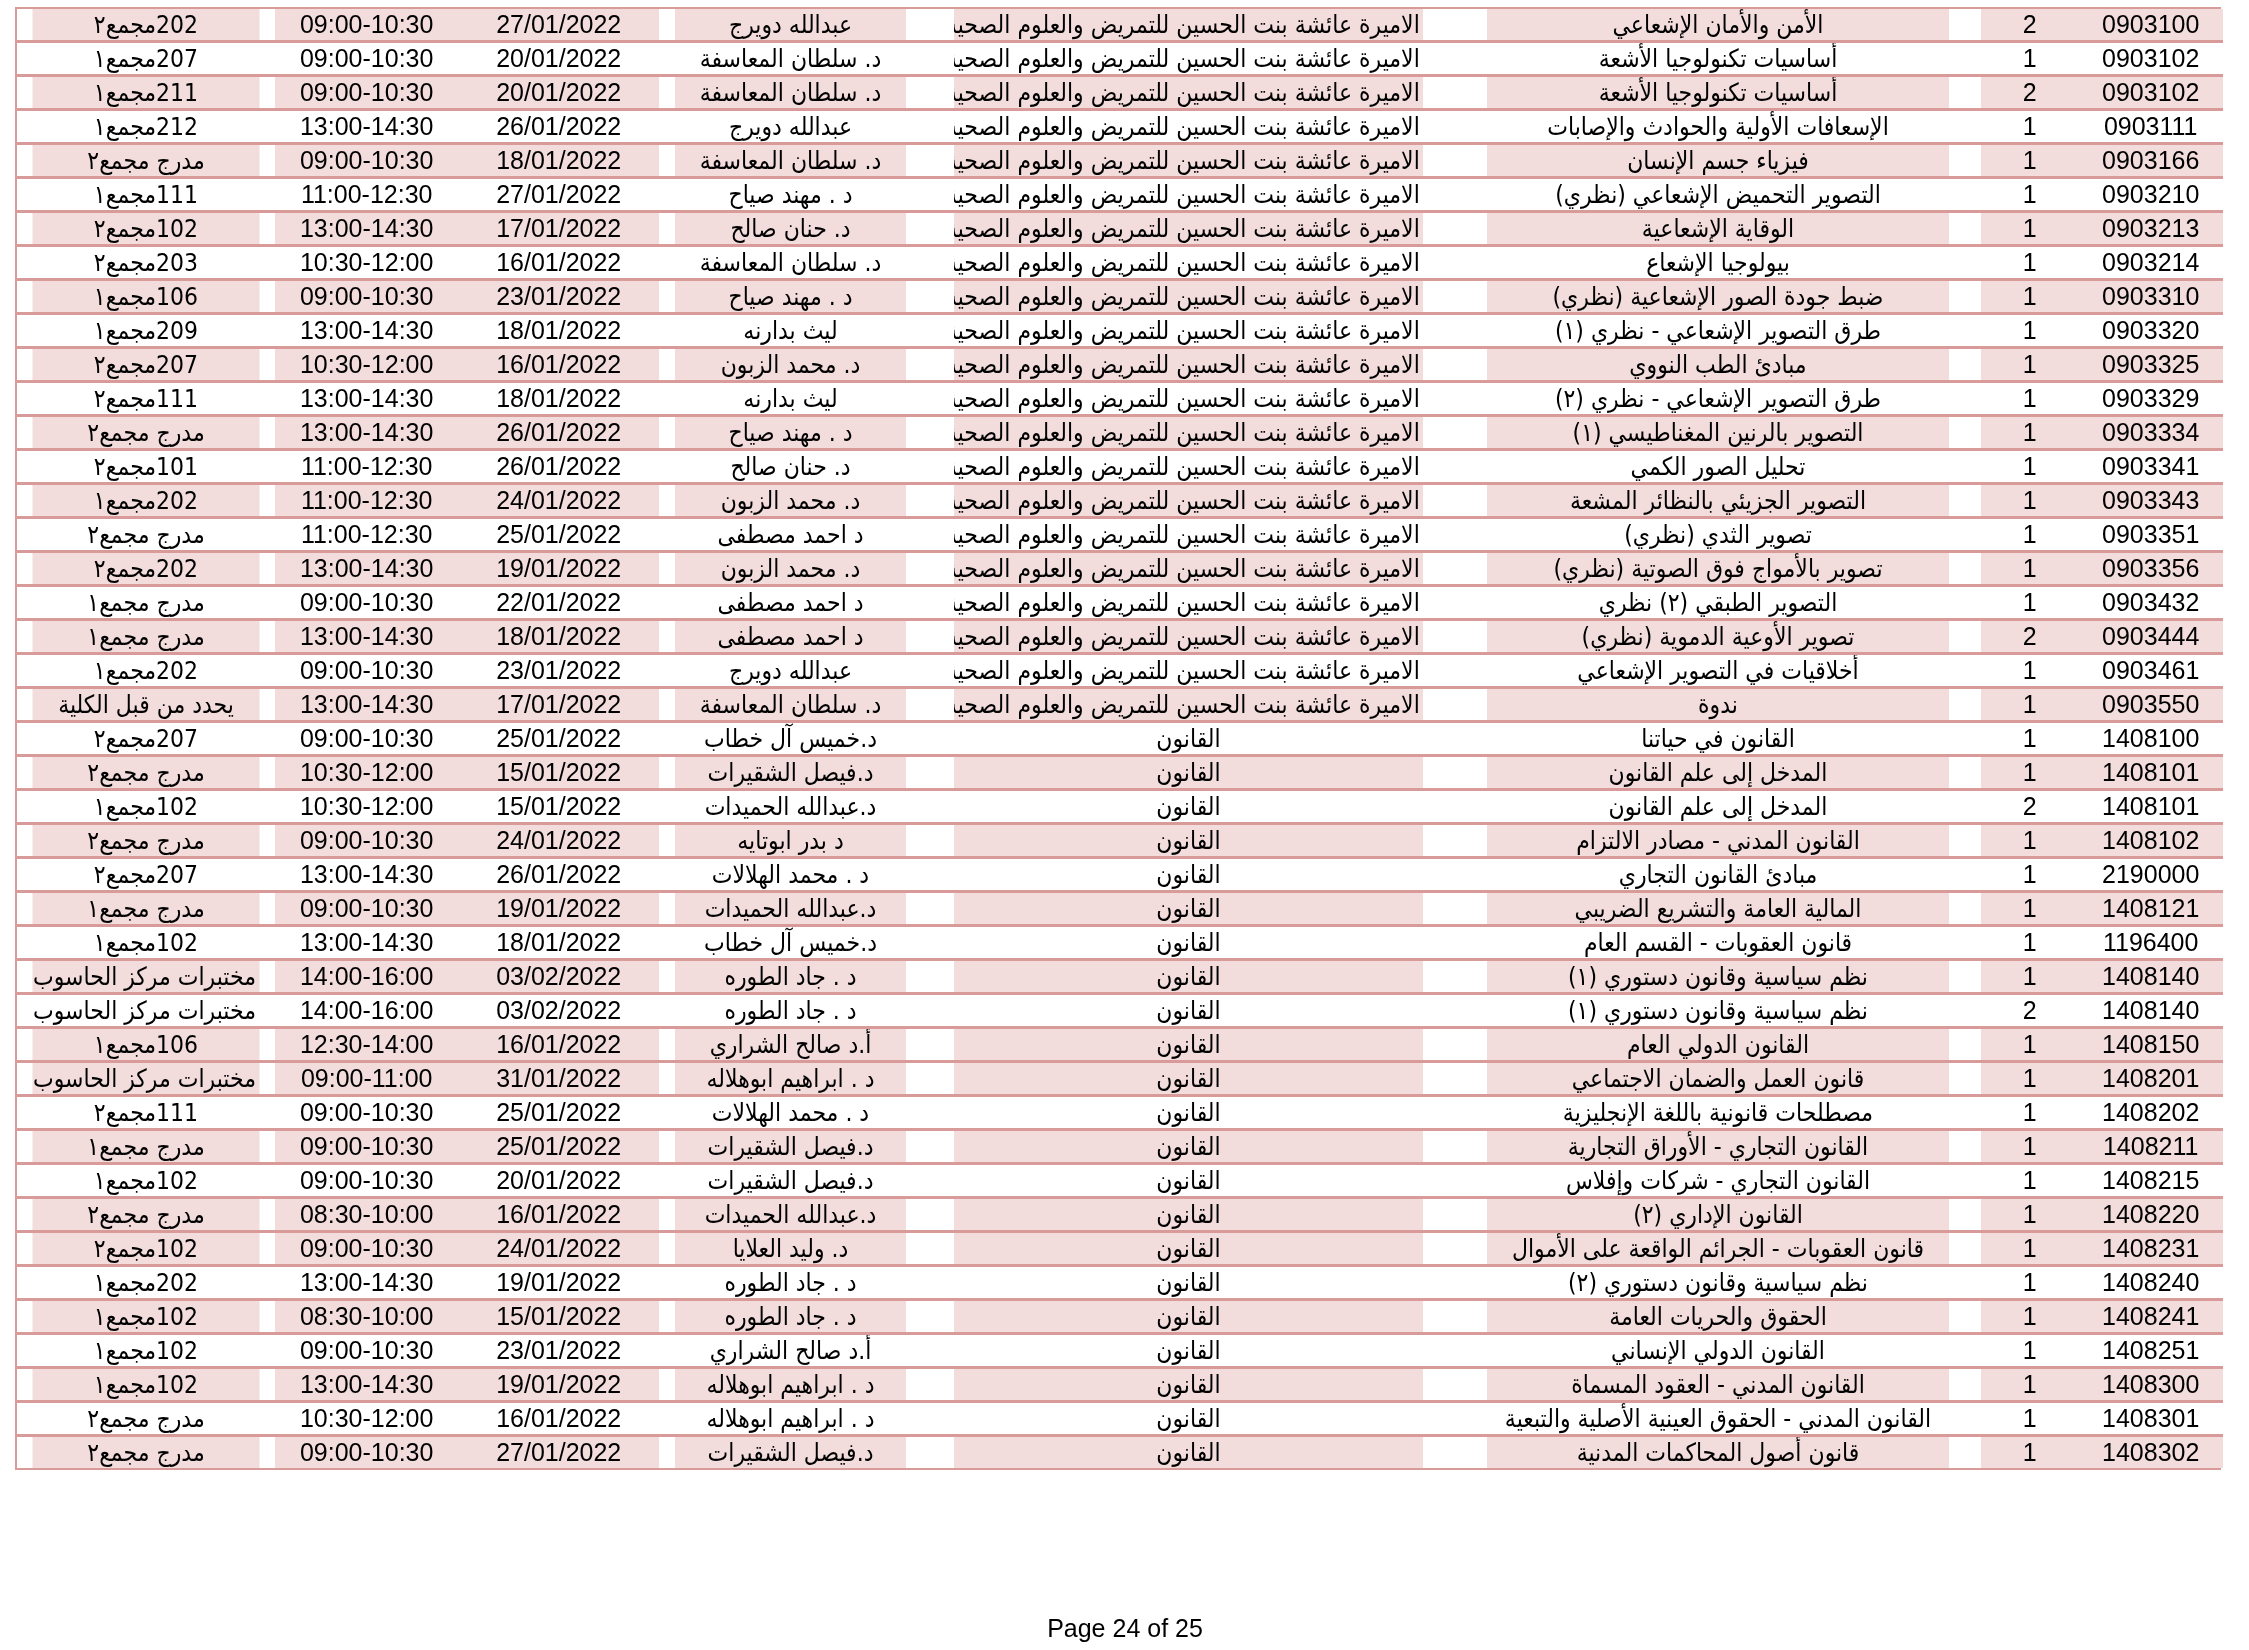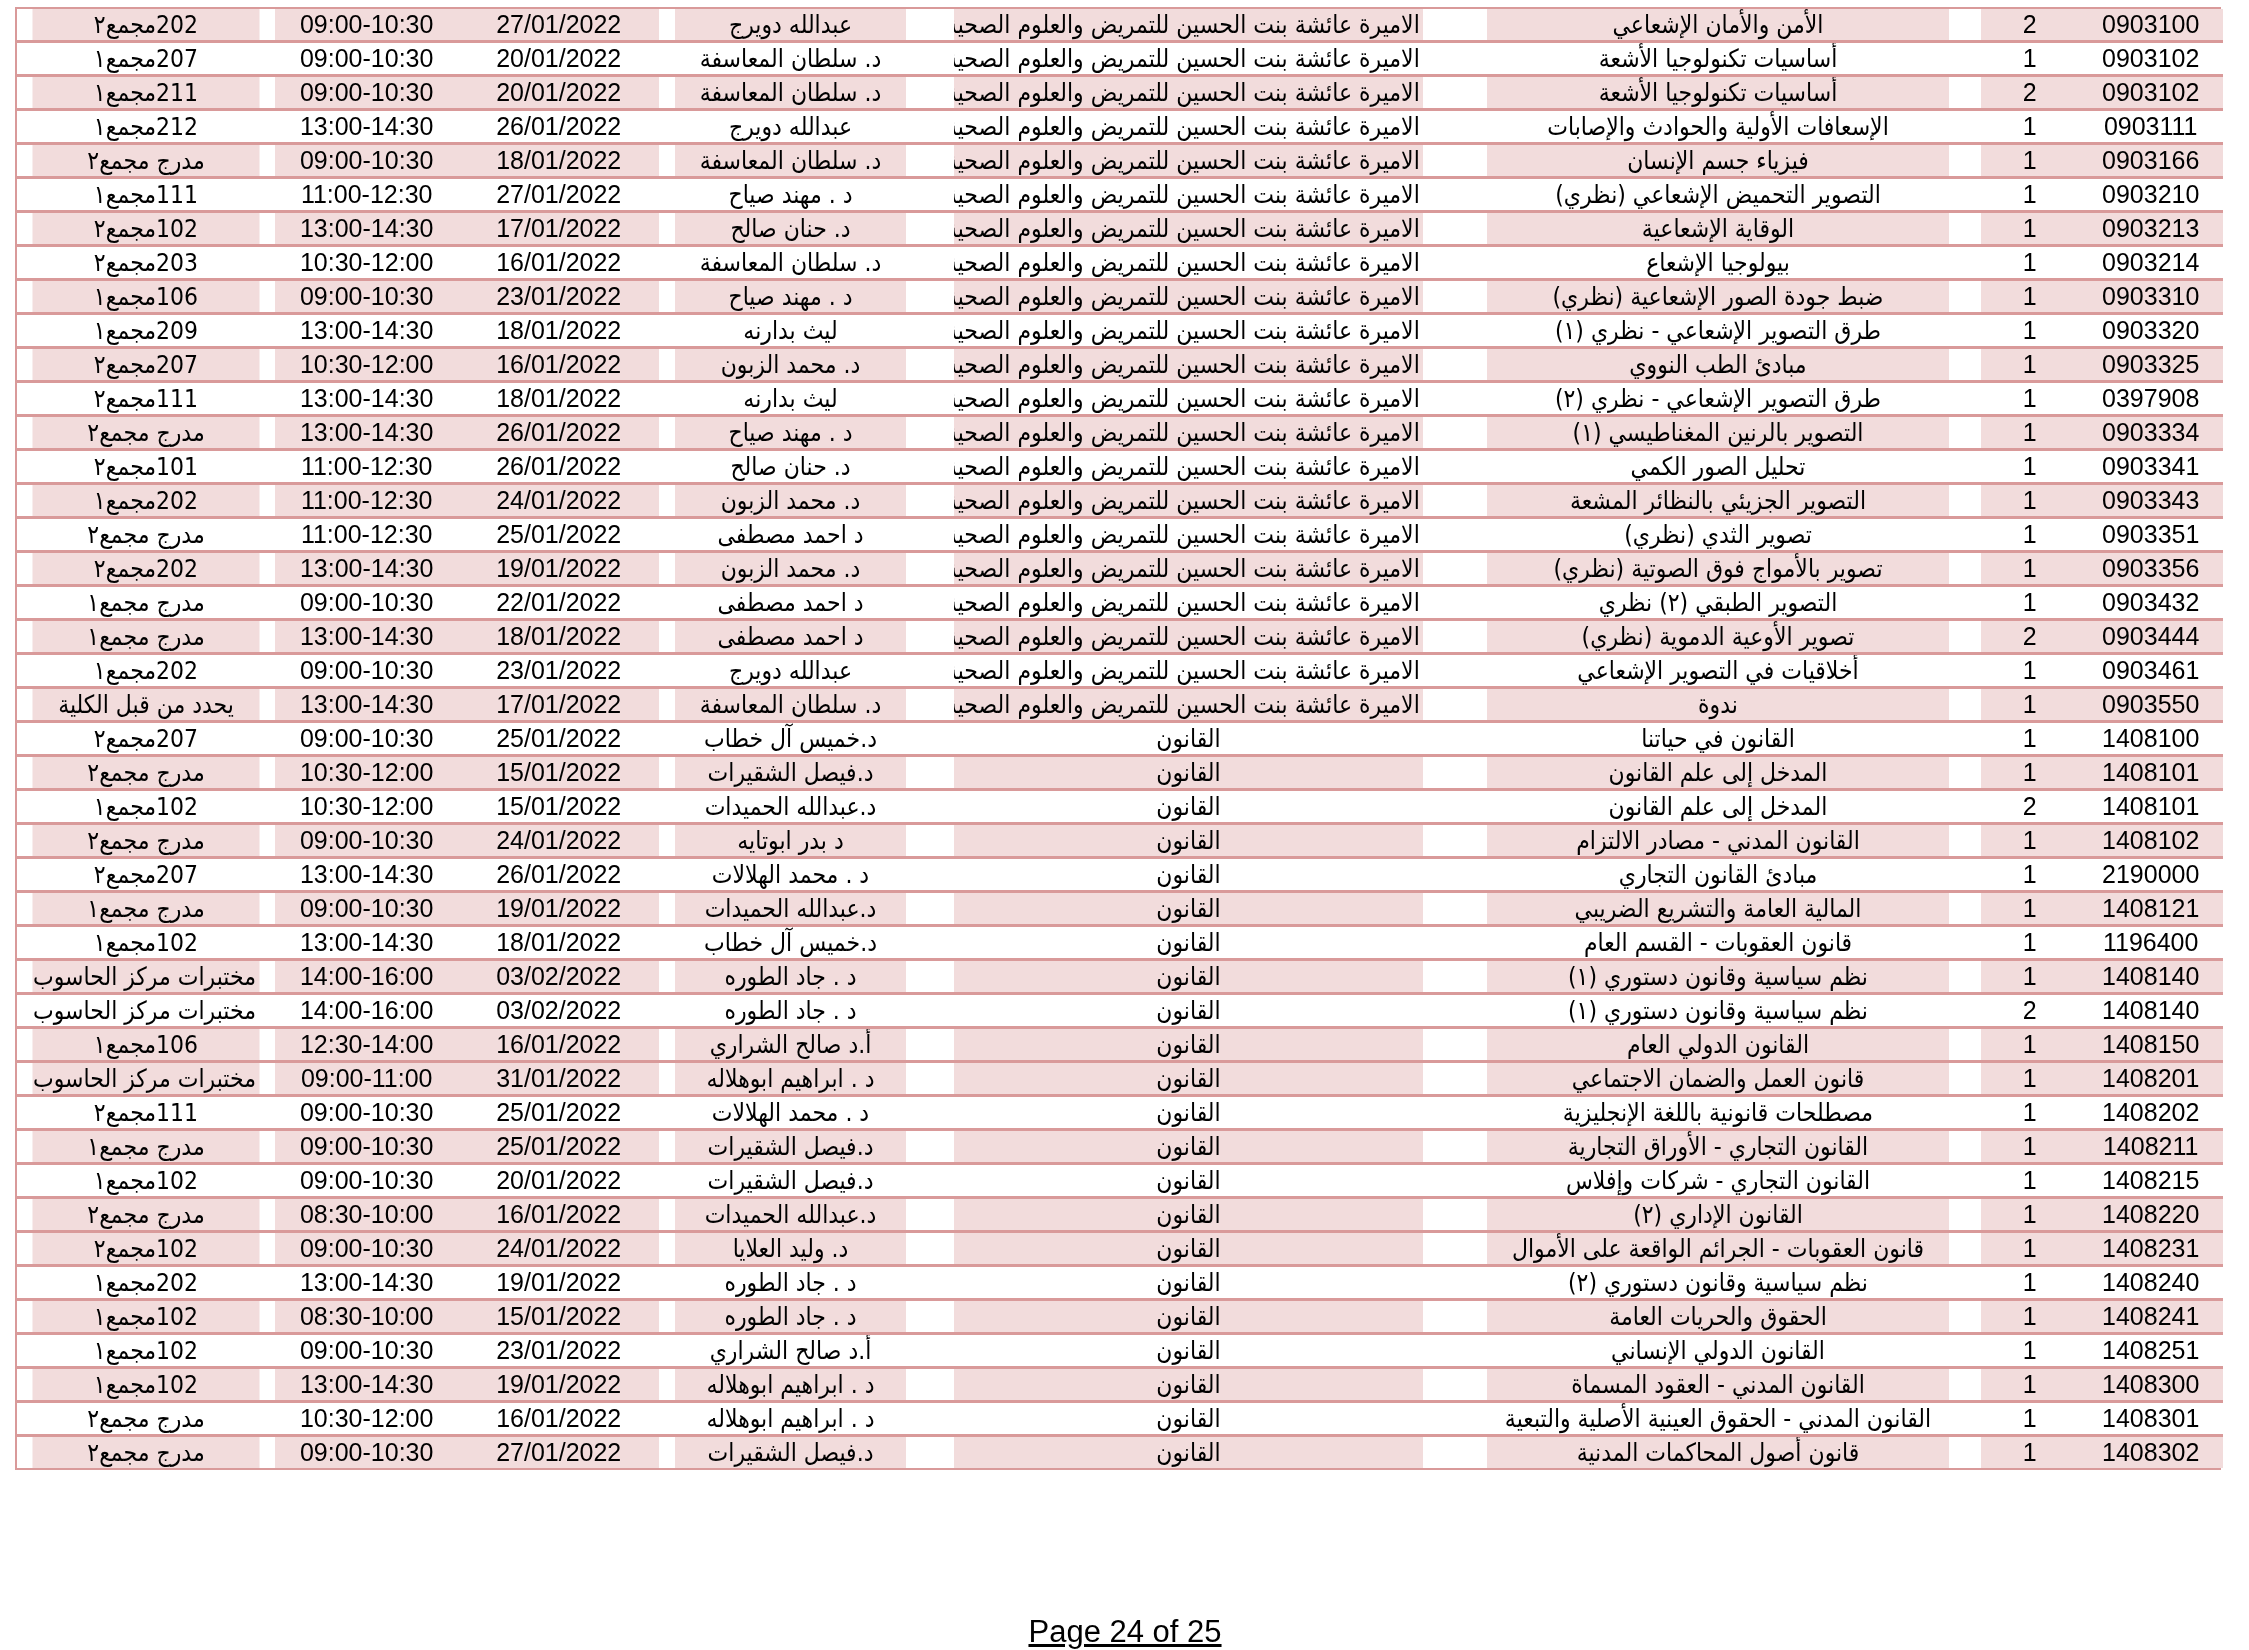--- a/index.html
+++ b/index.html
@@ -28,21 +28,21 @@
     col.c-hall { width: 258px; }
     col.c-time { width: 184px; }
     col.c-date { width: 200px; }
     col.c-inst { width: 263px; }
     col.c-college { width: 533px; }
     col.c-course { width: 526px; }
     col.c-section { width: 98px; }
     col.c-code { width: 144px; }
     .footer {
       position: absolute; left: 0; right: 0; top: 1614px; text-align: center;
-      font-size: 31px; font-family: "Liberation Sans", sans-serif; text-decoration: underline;
+      font-size: 25px; font-family: "Liberation Sans", sans-serif;
     }
   </style>
 </head>
 <body>
 
 <div class="sheet">
   <table class="grid">
     <colgroup>
       <col class="c-hall">
         <col class="c-time">
@@ -165,21 +165,21 @@
     <td class="num">0903325</td>
   </tr>
         <tr class="even">
     <td class="ar">111مجمع٢</td>
     <td class="num">13:00-14:30</td>
     <td class="num">18/01/2022</td>
     <td class="ar">ليث بدارنه</td>
     <td class="ar">الاميرة عائشة بنت الحسين للتمريض والعلوم الصحية</td>
     <td class="ar">طرق التصوير الإشعاعي - نظري (٢)</td>
     <td class="num">1</td>
-    <td class="num">0397908</td>
+    <td class="num">0903329</td>
   </tr>
         <tr class="odd">
     <td class="ar">مدرج مجمع٢</td>
     <td class="num">13:00-14:30</td>
     <td class="num">26/01/2022</td>
     <td class="ar">د . مهند صياح</td>
     <td class="ar">الاميرة عائشة بنت الحسين للتمريض والعلوم الصحية</td>
     <td class="ar">التصوير بالرنين المغناطيسي (١)</td>
     <td class="num">1</td>
     <td class="num">0903334</td>

